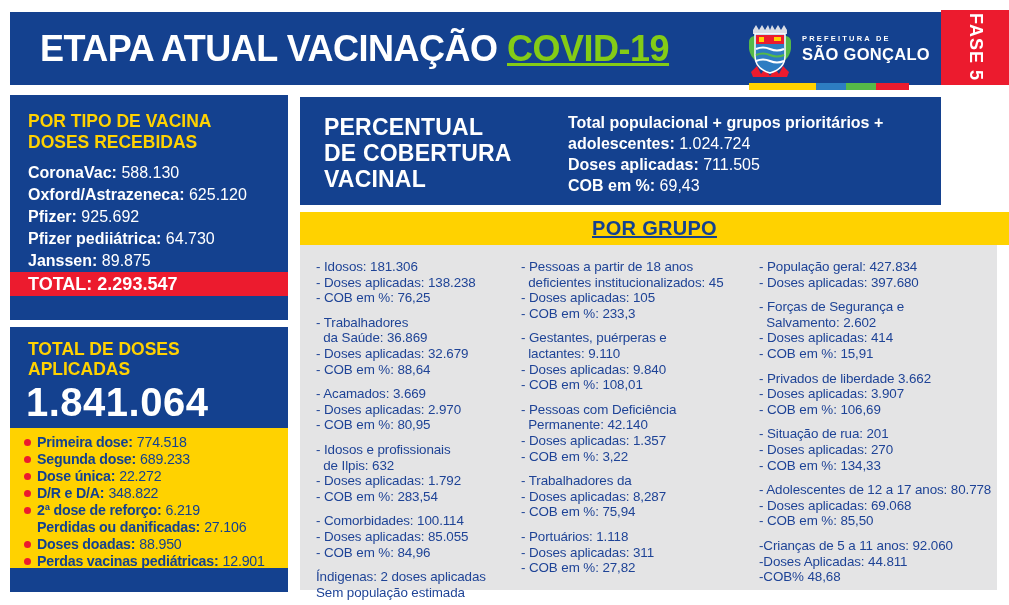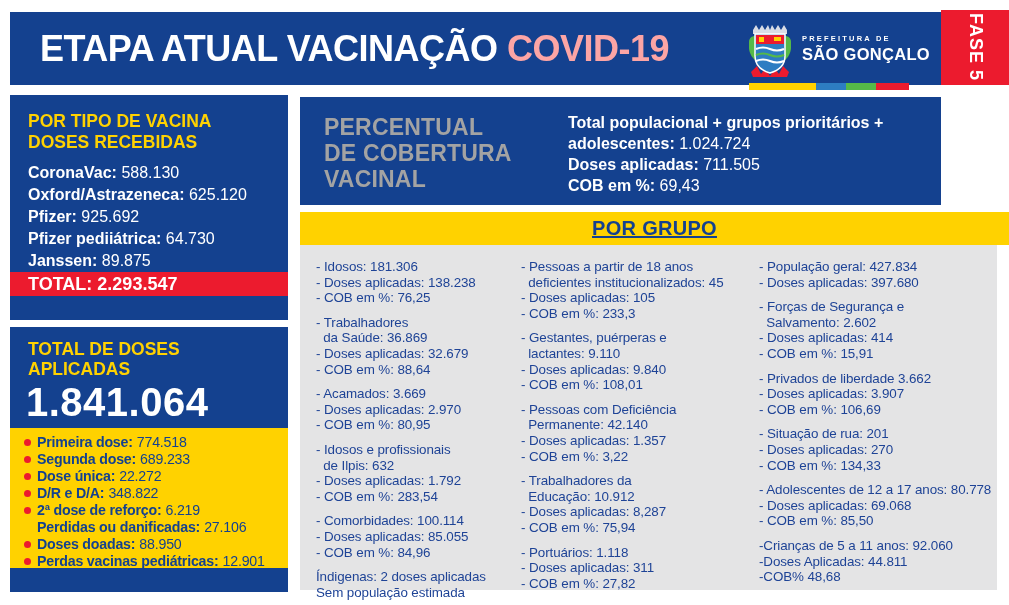--- a/index.html
+++ b/index.html
@@ -3,21 +3,21 @@
 <meta charset="utf-8">
 <style>
   html,body{margin:0;padding:0;background:#ffffff;}
   #stage{position:relative;width:1009px;height:605px;background:#ffffff;overflow:hidden;
          font-family:"Liberation Sans","DejaVu Sans",sans-serif;}
 
   
   #header-bar{position:absolute;left:10px;top:12px;width:931px;height:73px;background:#14418F;}
   #main-title{position:absolute;left:30px;top:50%;transform:translateY(-50%);
     font-size:36px;font-weight:800;letter-spacing:-0.5px;color:#ffffff;white-space:nowrap;}
-  #main-title .accent{color:#fca5a5;}
+  #main-title .accent{color:#84cc16;text-decoration:underline;}
   #logo{position:absolute;left:737px;top:8px;width:175px;height:64px;display:flex;}
   #logo .crest{width:46px;height:56px;flex:none;margin-top:2px;}
   #logo .logo-text{margin-left:9px;padding-top:14px;color:#ffffff;}
   #logo .logo-line1{font-size:7.5px;letter-spacing:2.2px;font-weight:700;}
   #logo .logo-line2{font-size:16.5px;font-weight:800;letter-spacing:0.3px;margin-top:2px;white-space:nowrap;}
   #logo .color-strip{position:absolute;left:2px;bottom:-6px;width:160px;height:7px;display:flex;}
   .seg-yellow{background:#FFD200;flex:42 0 0;}
   .seg-blue{background:#2D7DC2;flex:19 0 0;}
   .seg-green{background:#55B948;flex:19 0 0;}
   .seg-red{background:#EC1B2E;flex:21 0 0;}
@@ -43,21 +43,21 @@
     box-sizing:border-box;padding:6px 8px 0 14px;}
   .arow{display:flex;align-items:flex-end;font-size:14.2px;line-height:17px;color:#14418F;
     letter-spacing:-0.2px;white-space:nowrap;}
   .arow .bullet{flex:none;width:7px;height:7px;border-radius:50%;background:#EC1B2E;
     margin-right:6px;align-self:center;}
   .arow.no-bullet .bullet{visibility:hidden;}
   .arow .alabel{font-weight:800;margin-right:4px;}
 
   
   #box-coverage{position:absolute;left:300px;top:97px;width:641px;height:108px;background:#14418F;}
-  #cov-title{position:absolute;left:24px;top:17px;color:#a3a3a3;font-size:23px;line-height:26px;
+  #cov-title{position:absolute;left:24px;top:17px;color:#ffffff;font-size:23px;line-height:26px;
     font-weight:800;letter-spacing:0.2px;}
   #cov-stats{position:absolute;left:268px;top:15px;width:362px;color:#ffffff;font-size:16px;line-height:21px;}
   #cov-stats .stat{margin:0;}
   #cov-stats .slabel{font-weight:800;}
 
   
   #por-grupo-bar{position:absolute;left:300px;top:212px;width:709px;height:33px;background:#FFD200;
     display:flex;align-items:center;justify-content:center;color:#14418F;font-size:20px;font-weight:800;
     letter-spacing:0.3px;text-decoration:underline;}
   #gray-panel{position:absolute;left:300px;top:245px;width:697px;height:345px;background:#E4E4E5;
@@ -236,21 +236,20 @@
           <div class="gline">- COB em %: 108,01</div>
         </div>
       <div class="group">
           <div class="gline">- Pessoas com Deficiência</div>
           <div class="gline">  Permanente: 42.140</div>
           <div class="gline">- Doses aplicadas: 1.357</div>
           <div class="gline">- COB em %: 3,22</div>
         </div>
       <div class="group">
           <div class="gline">- Trabalhadores da</div>
-          <div class="gline">  Educação: 10.912</div>
           <div class="gline">- Doses aplicadas: 8,287</div>
           <div class="gline">- COB em %: 75,94</div>
         </div>
       <div class="group">
           <div class="gline">- Portuários: 1.118</div>
           <div class="gline">- Doses aplicadas: 311</div>
           <div class="gline">- COB em %: 27,82</div>
         </div>
     </div>
     <div class="gcol" id="gcol-3">

